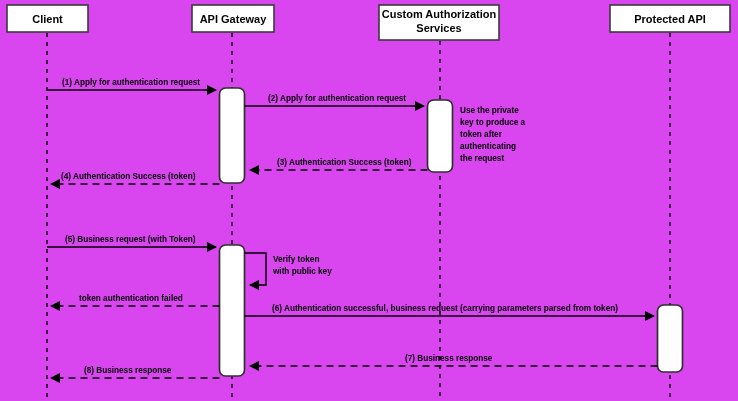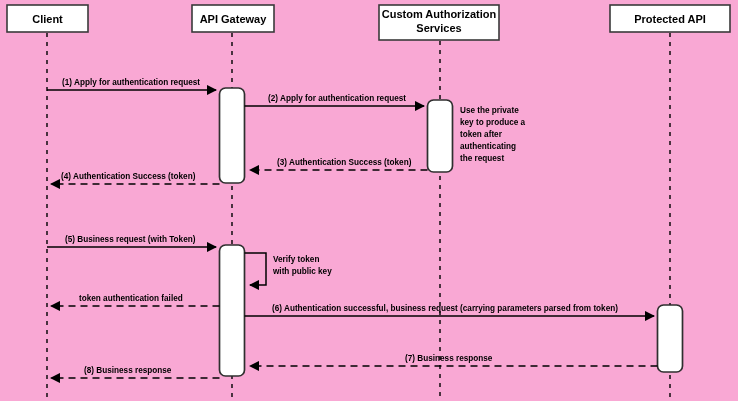--- a/index.html
+++ b/index.html
@@ -8,21 +8,21 @@
     padding: 0;
     background: #ffffff;
   }
   body {
     font-family: "Liberation Sans", sans-serif;
   }
   #diagram-root {
     position: relative;
     width: 738px;
     height: 401px;
-    background: #f9a8d4;
+    background: #d946ef;
     overflow: hidden;
   }
   #seq-svg {
     position: absolute;
     left: 0;
     top: 0;
   }
   .lifeline-title {
     font-family: "Liberation Sans", sans-serif;
     font-size: 11px;

